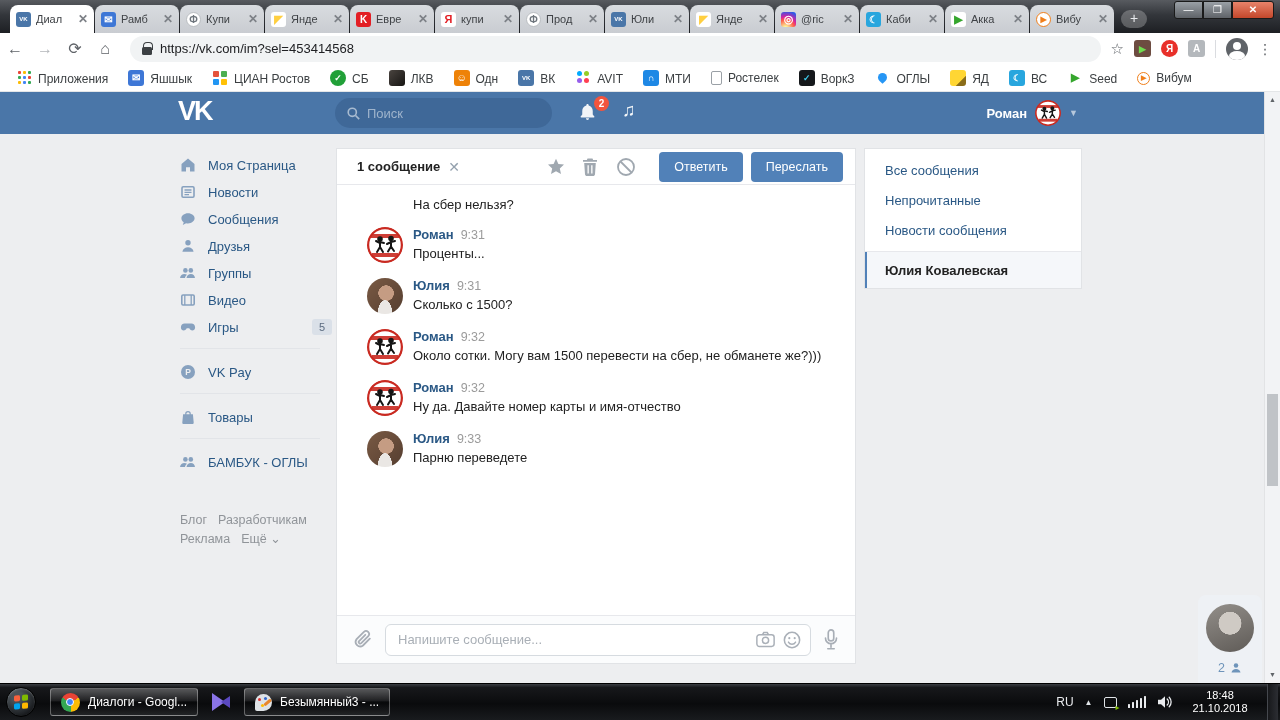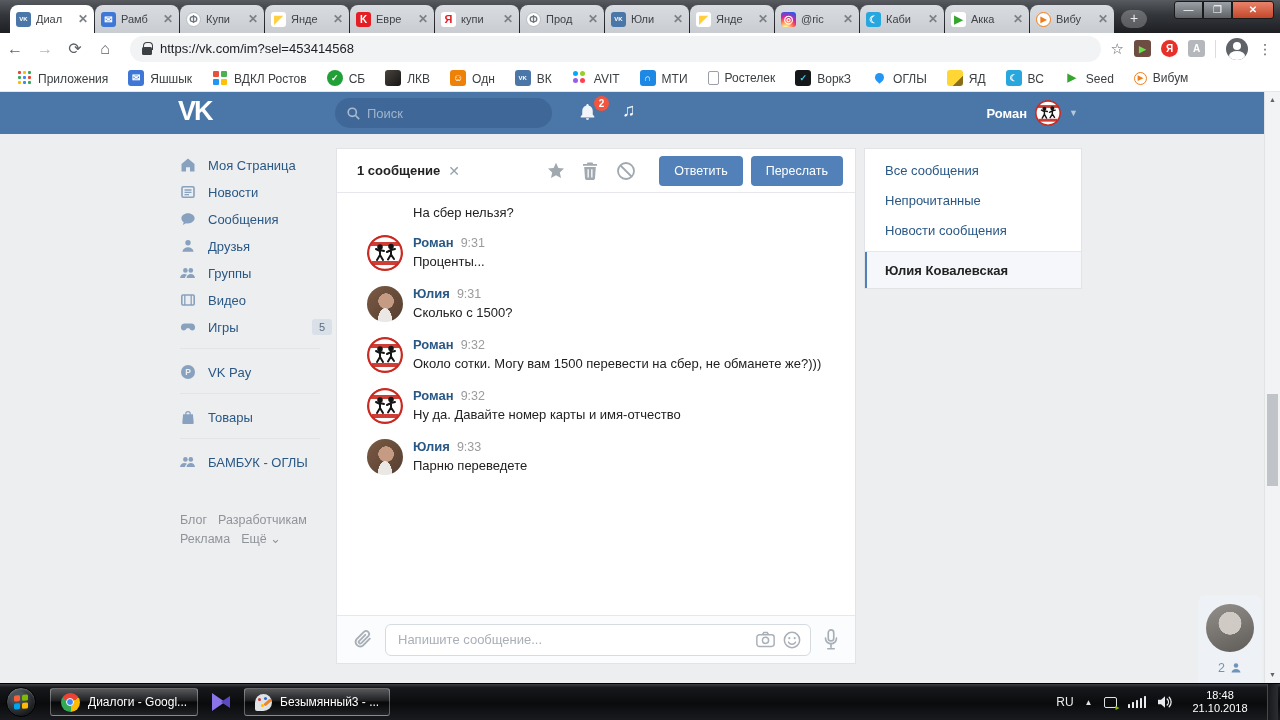--- a/index.html
+++ b/index.html
@@ -110,21 +110,21 @@
   .nav-item { display:flex; align-items:center; gap:10px; height:22px; margin-bottom:5px; color:#2a5885; font-size:13px; }
   .nav-item .nav-ic { width:18px; height:16px; color:#87a1bf; flex:none; display:flex; align-items:center; }
   .nav-badge { margin-left:auto; background:#dae0e8; color:#5b6b80; border-radius:3px; font-size:11px; padding:2px 7px; }
   .nav-div { border-top:1px solid #e2e4e8; margin:10px 0 12px; width:140px; }
   .nav-footer { margin-top:38px; font-size:12.5px; color:#909499; line-height:19px; }
   .nav-footer span { margin-right:11px; }
 
   
   .chat { position:absolute; left:336px; top:56px; width:520px; height:516px; background:#fff;
     border:1px solid #e1e3e6; display:flex; flex-direction:column; }
-  .chat-head { height:44px; flex:none; border-bottom:1px solid #e7e8ec; display:flex; align-items:center; padding:0 12px 0 20px; }
+  .chat-head { height:36px; flex:none; border-bottom:1px solid #e7e8ec; display:flex; align-items:center; padding:0 12px 0 20px; }
   .sel-label { font-size:13px; font-weight:bold; color:#222; }
   .sel-close { color:#93a0ad; font-size:14px; margin-left:8px; }
   .chat-head .spacer { flex:1; }
   .head-ic { width:20px; height:20px; color:#a0a8b0; margin-right:15px; }
   .vk-btn { height:30px; padding:0 15px; background:#5181b8; color:#fff; border:none; border-radius:4px;
     font-size:12.5px; font-family:"Liberation Sans",sans-serif; margin-left:8px; }
   .chat-msgs { flex:1; overflow:hidden; padding:11px 20px 0 30px; }
   .msg { display:flex; gap:10px; margin-bottom:15px; }
   .msg.cont { padding-left:46px; margin-bottom:13px; }
   .ava { width:36px; height:36px; border-radius:50%; flex:none; overflow:hidden; }
@@ -311,21 +311,21 @@
       <div class="bm">
         <span class="bmic i-apps"></span>
         <span>Приложения</span>
       </div>
       <div class="bm">
         <span class="bmic i-mail"></span>
         <span>Яшшык</span>
       </div>
       <div class="bm">
         <span class="bmic i-squares"></span>
-        <span>ВДКЛ Ростов</span>
+        <span>ЦИАН Ростов</span>
       </div>
       <div class="bm">
         <span class="bmic i-sber"></span>
         <span>СБ</span>
       </div>
       <div class="bm">
         <span class="bmic i-lkv"></span>
         <span>ЛКВ</span>
       </div>
       <div class="bm">

